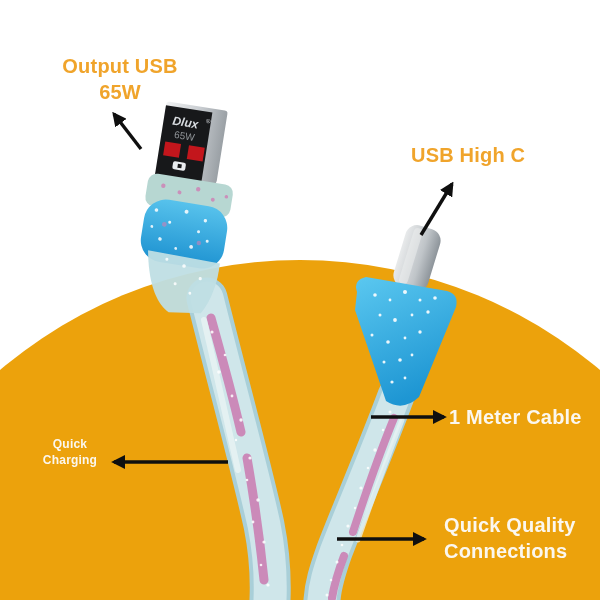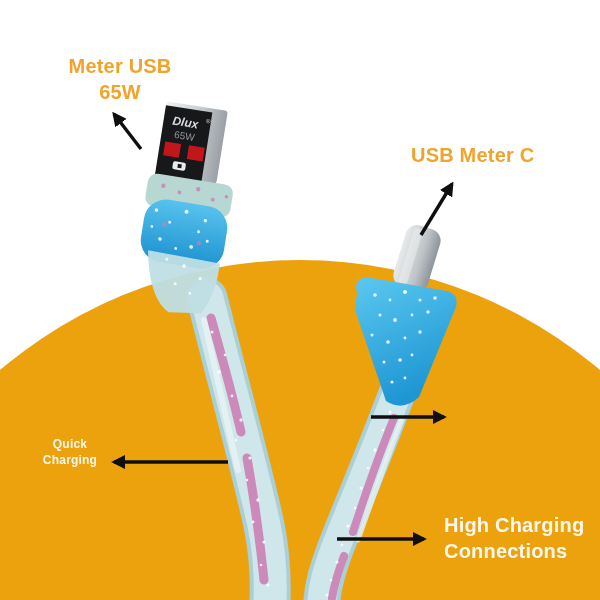--- a/index.html
+++ b/index.html
@@ -185,21 +185,22 @@
     </defs>
     <g fill="none" stroke-width="3.4" marker-end="url(#ah)" style="stroke:var(--arrow-black)">
       <line x1="141" y1="149" x2="114" y2="114"></line>
       <line x1="421" y1="235" x2="452" y2="184"></line>
       <line x1="371" y1="417" x2="444" y2="417"></line>
       <line x1="228" y1="462" x2="114" y2="462"></line>
       <line x1="337" y1="539" x2="424" y2="539"></line>
     </g>
   </svg>
 
-  <div class="callout orange lbl-output">Meter USB
+  <div class="callout orange lbl-output">Output USB
 65W</div>
-  <div class="callout orange lbl-typec">USB Meter C</div>
+  <div class="callout orange lbl-typec">USB High C</div>
+  <div class="callout white lbl-meter">1 Meter Cable</div>
   <div class="callout white lbl-quick">Quick
 Charging</div>
-  <div class="callout white lbl-quality">High Charging
+  <div class="callout white lbl-quality">Quick Quality
 Connections</div>
 
 </div>
 
 </body></html>

